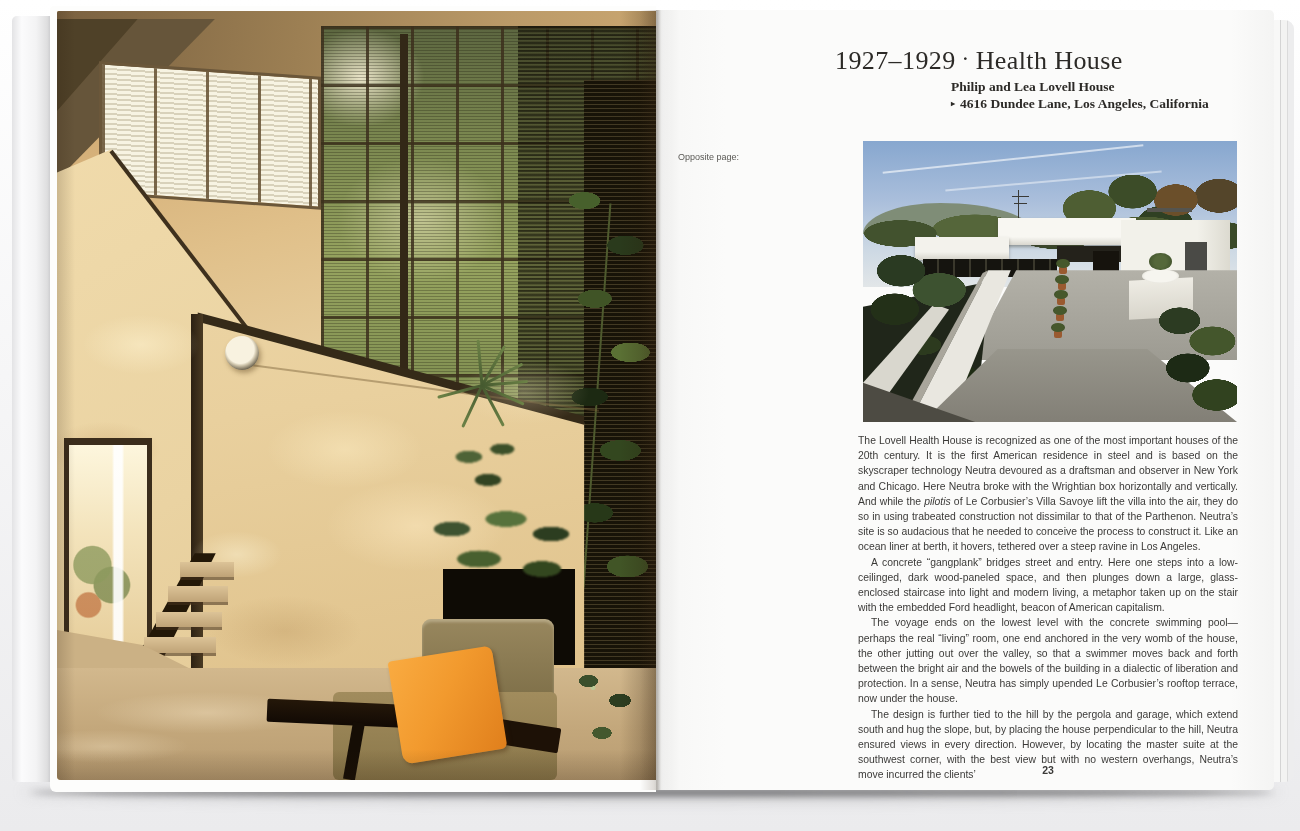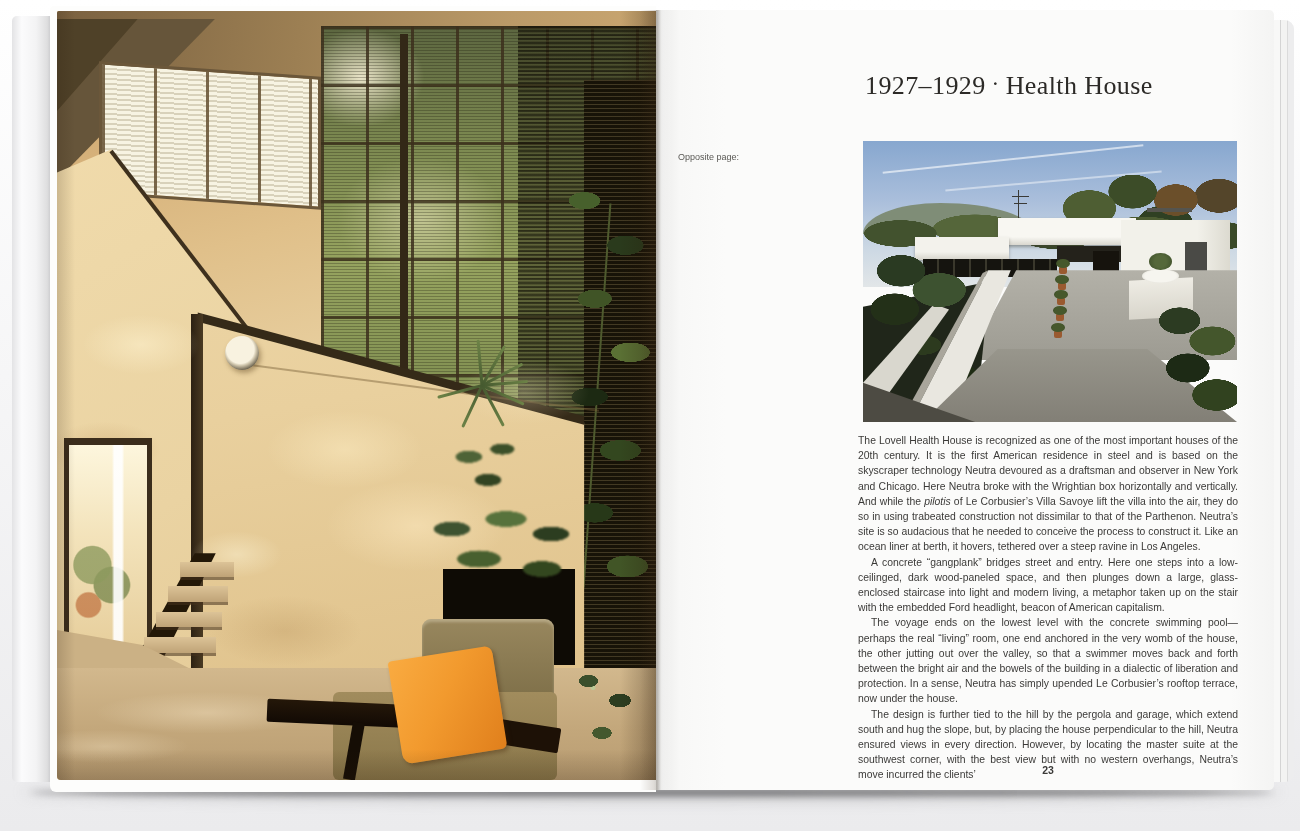--- a/index.html
+++ b/index.html
@@ -11,21 +11,21 @@
   .book-shadow2{position:absolute;left:22px;top:784px;width:1258px;height:16px;background:#9a9a9c;border-radius:50%;filter:blur(7px);opacity:.5;}
   .left-edges{position:absolute;left:12px;top:16px;width:44px;height:766px;border-radius:5px 0 0 5px;
     background:linear-gradient(90deg,#e3e3e5 0,#fbfbfc 22%,#f3f3f4 55%,#dededf 80%,#cfcfd1 86%,#ffffff 90%,#f2f2f3 100%);}
   .right-edges{position:absolute;left:1272px;top:20px;width:22px;height:762px;border-radius:0 9px 9px 0;
     background:linear-gradient(90deg,#c8c8c9 0 1px,#f8f8f7 1px 8px,#d4d4d4 8px 9px,#f3f3f2 9px 15px,#dbdbdb 15px 16px,#ededee 16px 100%);}
   .left-page{position:absolute;left:50px;top:6px;width:606px;height:786px;background:#fdfdfc;border-radius:4px 0 0 6px;}
   .right-page{position:absolute;left:656px;top:10px;width:618px;height:780px;border-radius:0 5px 5px 0;
     background:linear-gradient(90deg,#d8d7d6 0,#ededec 7px,#f8f8f7 24px,#fbfbfa 70px,#fbfbfa 93%,#f4f4f3 100%);}
   .photo{position:absolute;overflow:hidden;}
   
-  .rp-header{position:absolute;left:209px;top:36px;width:410px;color:#2c2a27;font-family:"Liberation Serif",serif;margin-top:25px;}
+  .rp-header{position:absolute;left:179px;top:36px;width:410px;color:#2c2a27;font-family:"Liberation Serif",serif;}
   .title-line{white-space:nowrap;font-size:26px;letter-spacing:.4px;}
   .sep{display:inline-block;font-weight:bold;font-size:17px;margin:0 7px;transform:translateY(-5px);}
   .subtitle{margin-left:116px;margin-top:3px;font-weight:bold;font-size:13.5px;line-height:1.18;}
   .address{margin-left:116px;font-weight:bold;font-size:13.5px;line-height:1.18;margin-top:1px;}
   .marker{font-size:8px;margin-right:5px;vertical-align:2px;}
   .caption{position:absolute;left:22px;width:184px;font-size:9px;font-weight:bold;color:#403f3d;line-height:1.58;}
   .caption1{top:140px;}
   .caption2{top:374px;}
   .cap-label{font-weight:normal;color:#5a5955;margin-bottom:18px;}
   .body-col{position:absolute;left:202px;top:423px;width:380px;font-size:10.4px;line-height:15.2px;color:#3b3a38;text-align:justify;}
@@ -176,20 +176,24 @@
            linear-gradient(90deg,rgba(40,25,10,.18) 0,transparent 3%),
            linear-gradient(270deg,rgba(40,25,10,.32) 0,transparent 6%),
            linear-gradient(0deg,rgba(40,25,10,.2) 0,transparent 4%);"></div>
     </div>
   </div>
 
   <div class="right-page">
     <header class="rp-header">
       <div class="title-line">
         <span>1927–1929</span><span class="sep">·</span><span>Health House</span>
+      </div>
+      <div class="subtitle">Philip and Lea Lovell House</div>
+      <div class="address">
+        <span class="marker">▸</span><span>4616 Dundee Lane, Los Angeles, California</span>
       </div>
     </header>
 
     <aside class="caption caption1">
       <div class="cap-label">Opposite page:</div>
     </aside>
 
 
     <figure class="photo" style="left:207px;top:131px;width:374px;height:281px;margin:0;">
       <div class="abs" style="inset:0 0 48% 0;background:linear-gradient(180deg,#87a7cf 0%,#a9bedb 40%,#cdd9e4 75%,#e2e6e8 100%);"></div>

